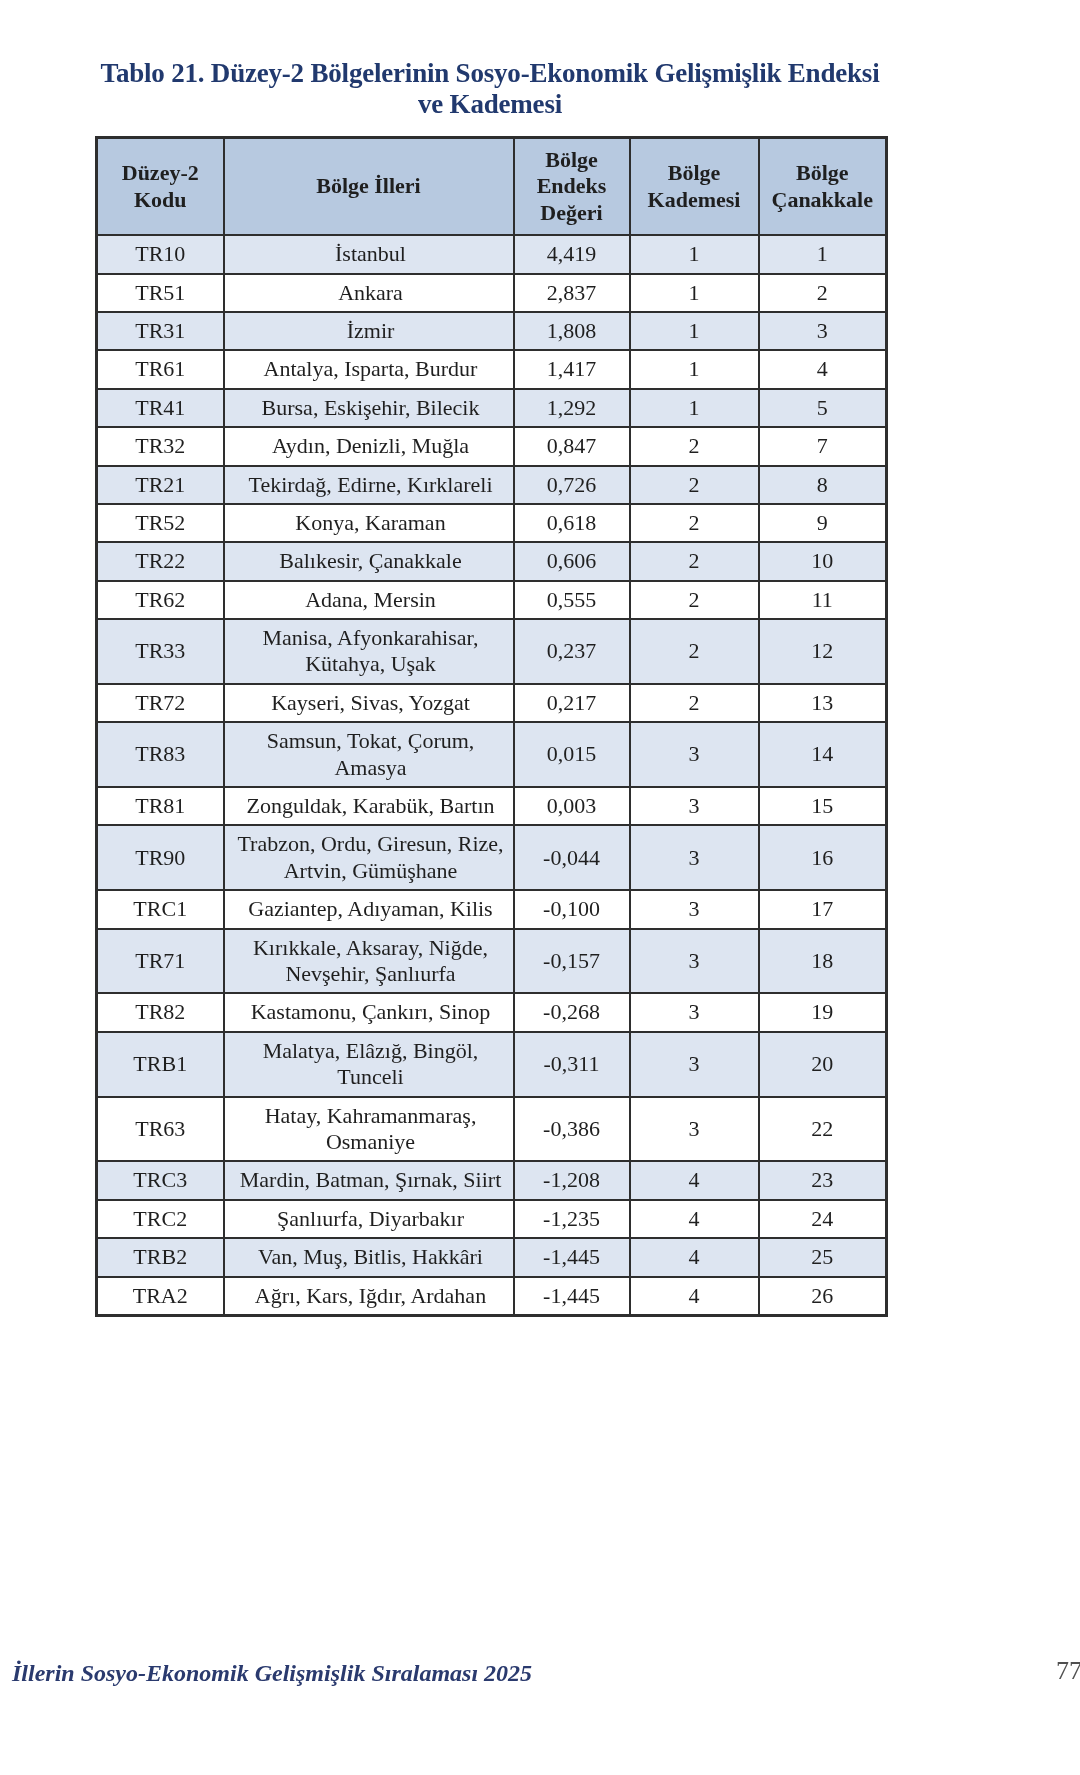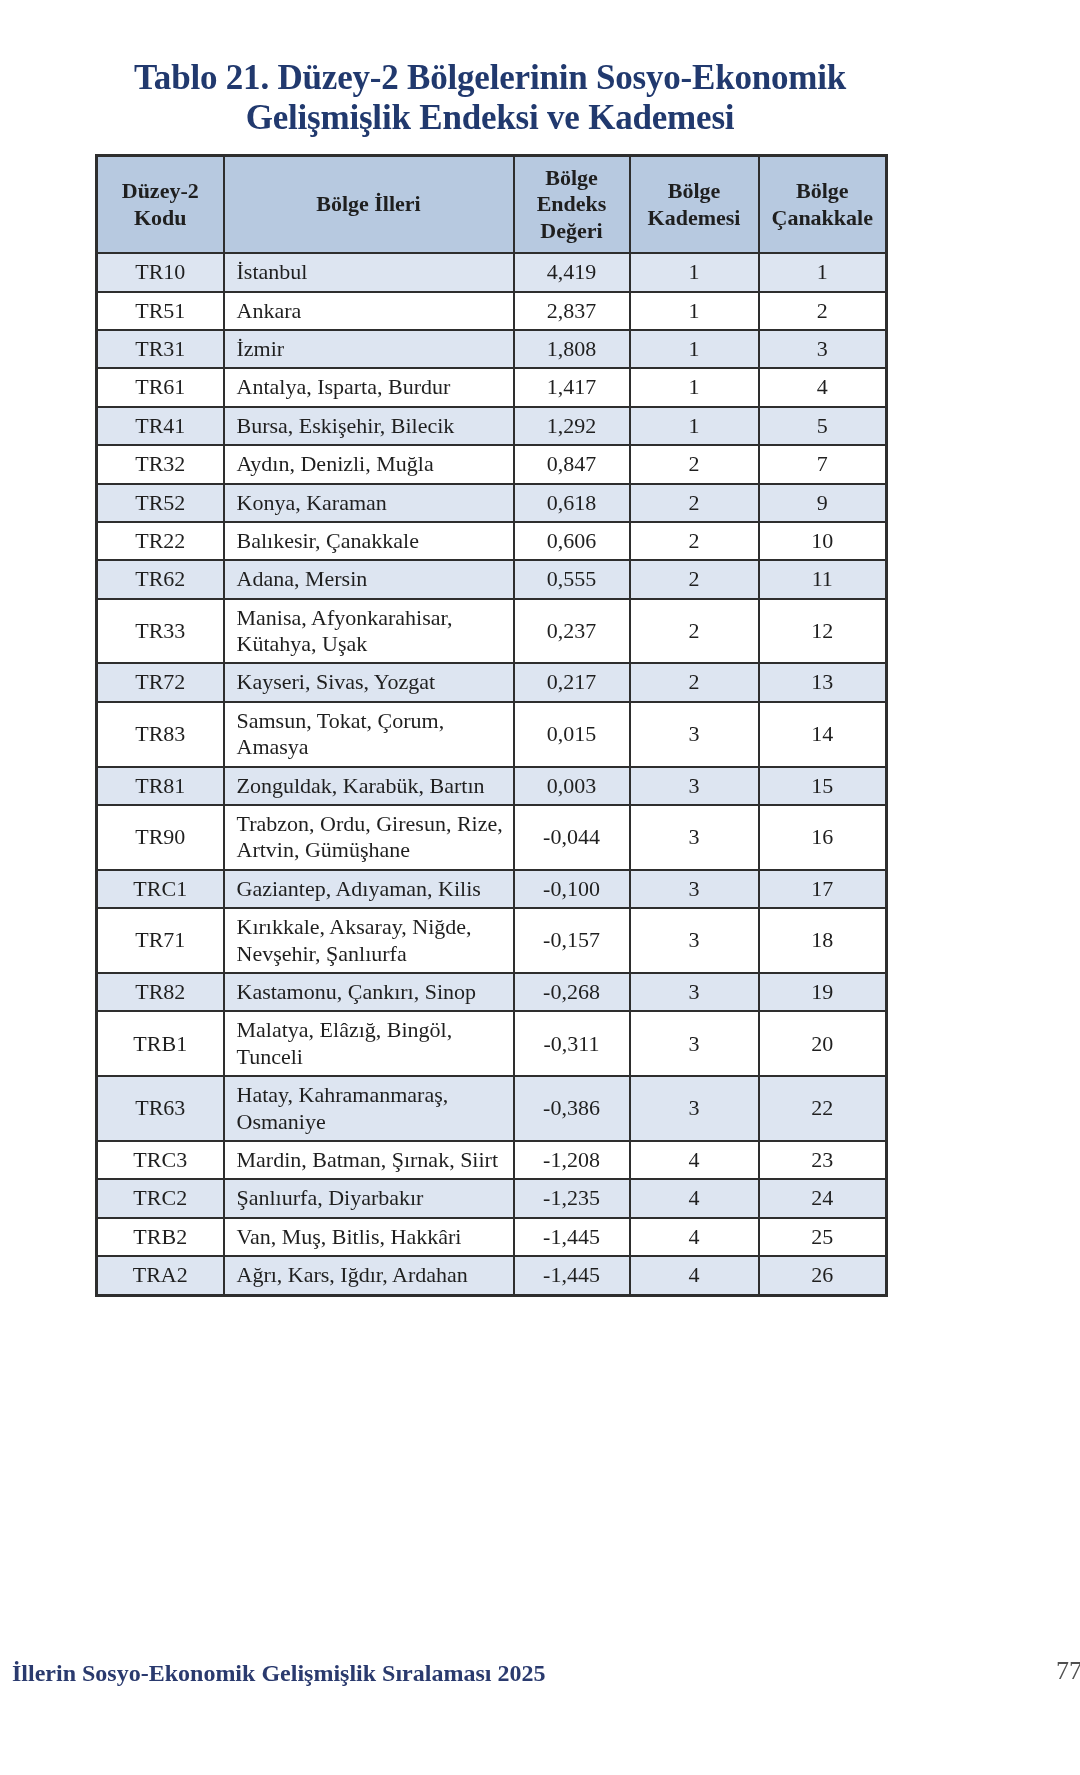--- a/index.html
+++ b/index.html
@@ -17,21 +17,21 @@
     position:relative;
     background:#ffffff;
     overflow:hidden;
     font-family:"Liberation Serif","DejaVu Serif",serif;
     color:var(--c-text);
   }
   .doc-title{
     margin:58px 95px 16px 95px;
     width:790px;
     text-align:center;
-    font-size:35px;
+    font-size:27px;
     font-weight:bold;
     color:var(--c-title);
     letter-spacing:-0.2px;
   }
   .table-wrap{
     margin-left:95px;
     width:816px;
   }
   table{
     border-collapse:collapse;
@@ -52,35 +52,36 @@
     padding:8px 4px;
     height:88px;
   }
   td{
     text-align:center;
     padding:5px 4px;
     height:38px;
     background:#ffffff;
   }
   td.col-provinces{
-    text-align:left;
+    text-align:center;
     padding-left:12px;
     padding-right:8px;
   }
   tbody tr:nth-child(odd) td{background:var(--c-stripe);}
   col.c-code{width:127px;}
   col.c-prov{width:290px;}
   col.c-index{width:116px;}
   col.c-level{width:129px;}
   col.c-rank{width:128px;}
   .footer-line{
     position:absolute;
     left:12px;
     top:1660px;
     font-size:24px;
+    font-style:italic;
     font-weight:600;
     color:var(--c-footer);
   }
   .page-number{
     position:absolute;
     left:1056px;
     top:1656px;
     font-size:26px;
     color:var(--c-pagenum);
     white-space:nowrap;
@@ -146,20 +147,27 @@
           <td class="col-rank">5</td>
         </tr>
         <tr>
           <td class="col-code">TR32</td>
           <td class="col-provinces">Aydın, Denizli, Muğla</td>
           <td class="col-index">0,847</td>
           <td class="col-level">2</td>
           <td class="col-rank">7</td>
         </tr>
         <tr>
+          <td class="col-code">TR21</td>
+          <td class="col-provinces">Tekirdağ, Edirne, Kırklareli</td>
+          <td class="col-index">0,726</td>
+          <td class="col-level">2</td>
+          <td class="col-rank">8</td>
+        </tr>
+        <tr>
           <td class="col-code">TR52</td>
           <td class="col-provinces">Konya, Karaman</td>
           <td class="col-index">0,618</td>
           <td class="col-level">2</td>
           <td class="col-rank">9</td>
         </tr>
         <tr>
           <td class="col-code">TR22</td>
           <td class="col-provinces">Balıkesir, Çanakkale</td>
           <td class="col-index">0,606</td>

